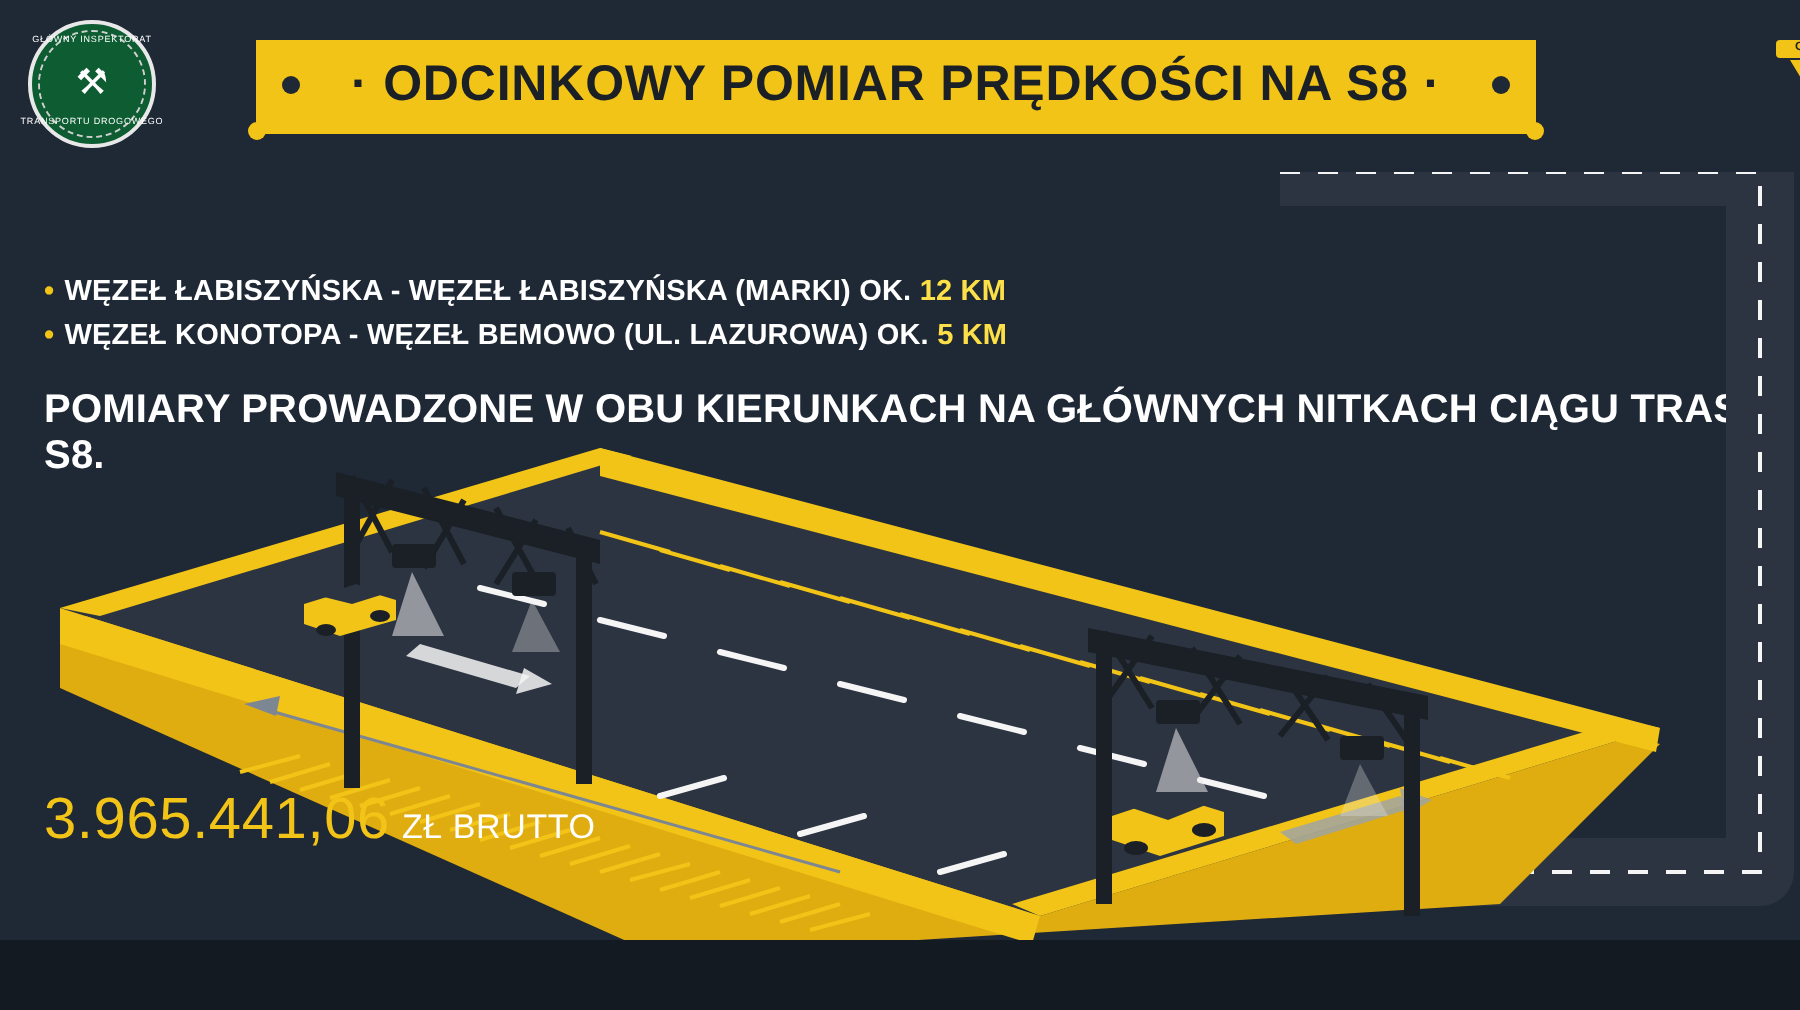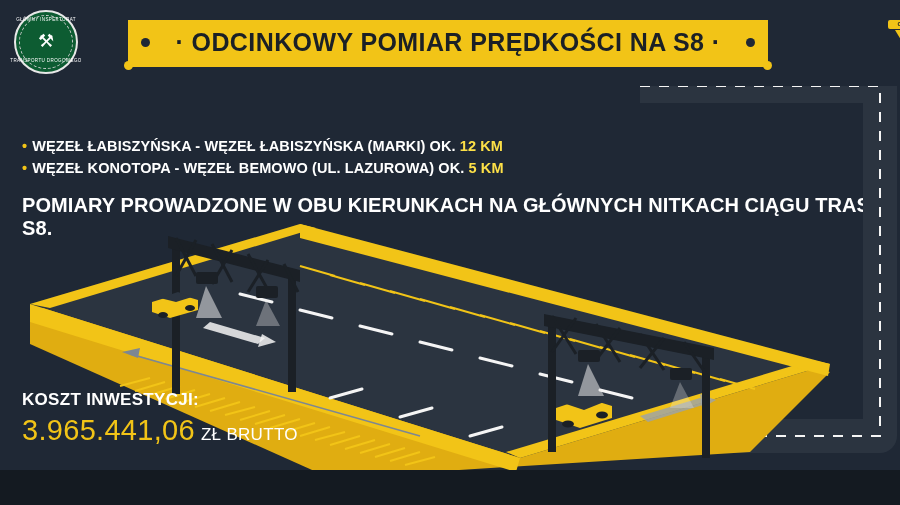--- a/index.html
+++ b/index.html
@@ -321,21 +321,20 @@
         <g>
           <path d="M556 322 L586 312 L612 320 L612 332 L580 342 L556 334 Z" fill="#f2c417"></path>
           <path d="M566 318 L588 310 L604 316 L584 324 Z" fill="#2b3440"></path>
           <ellipse cx="568" cy="338" rx="6" ry="3.5" fill="#1b2026"></ellipse>
           <ellipse cx="602" cy="329" rx="6" ry="3.5" fill="#1b2026"></ellipse>
         </g>
       </svg>
     </div>
 
     <div class="cost">
-      <div class="cost-label">KOSZT INWESTYCJI:</div>
       <div class="cost-value">
         <span>3.965.441,06</span><span class="unit">ZŁ BRUTTO</span>
       </div>
     </div>
 
   </div>
 
   <div class="bottom-strip"></div>
 </div>
 

